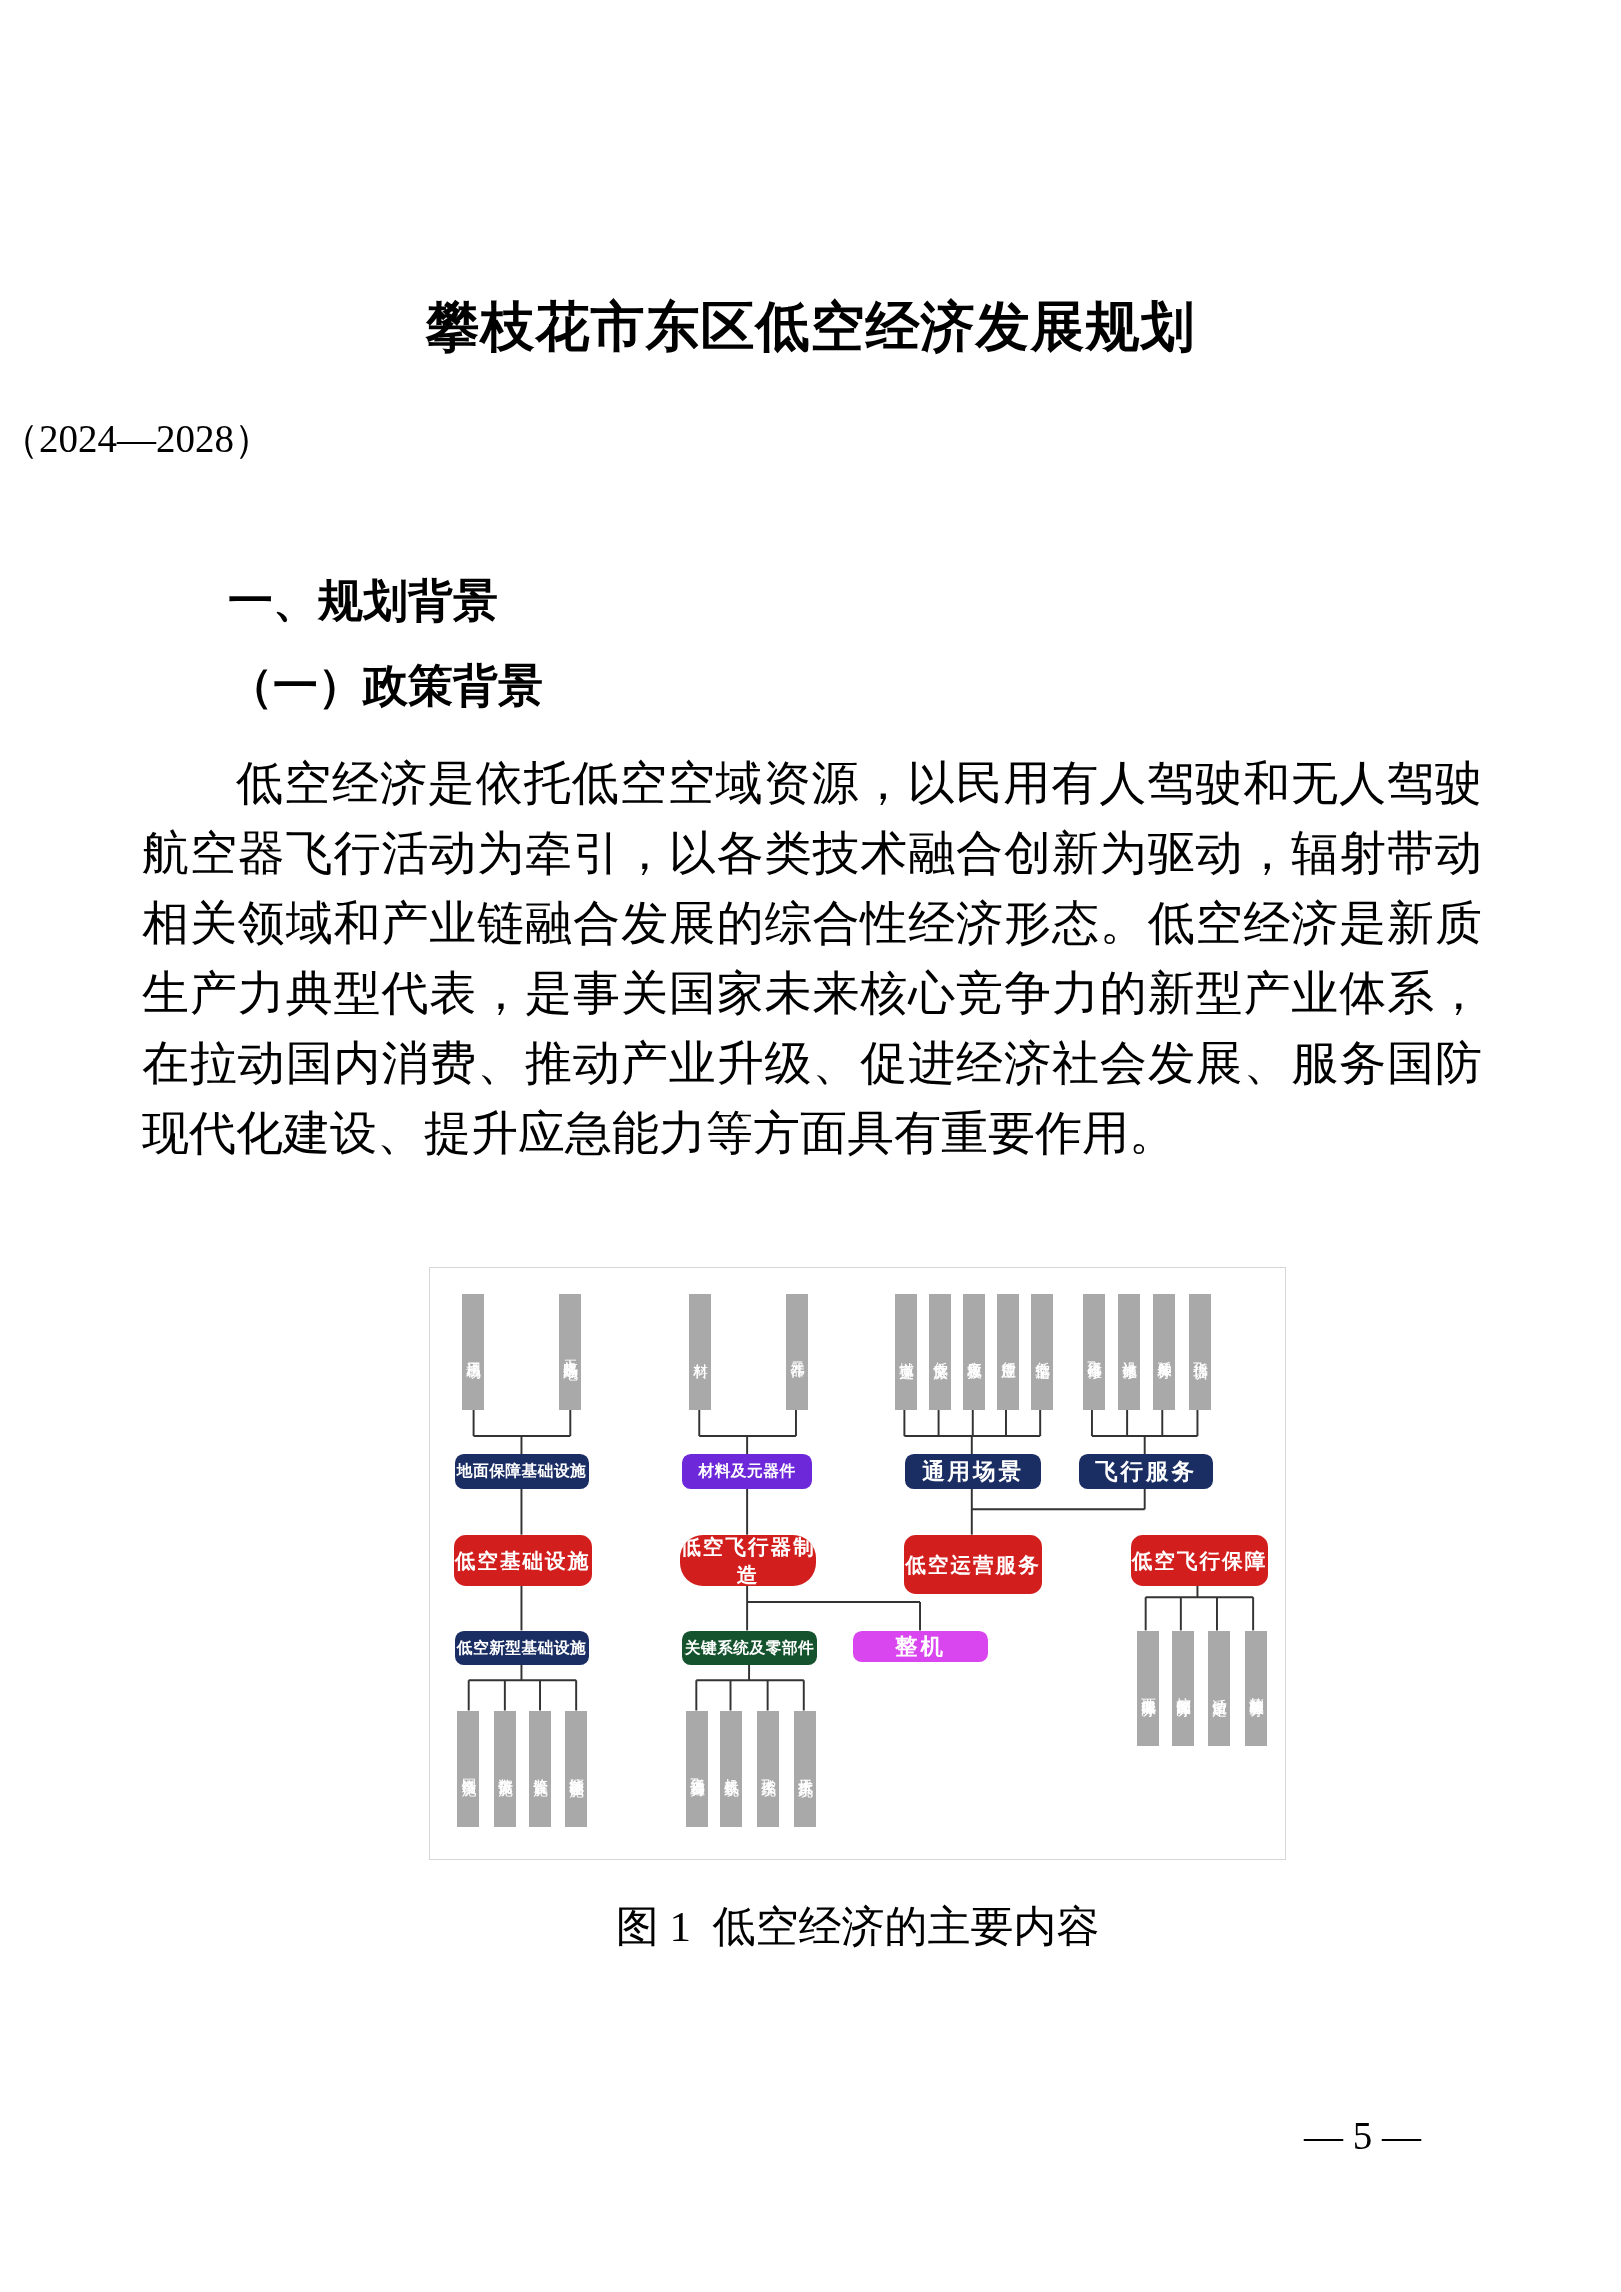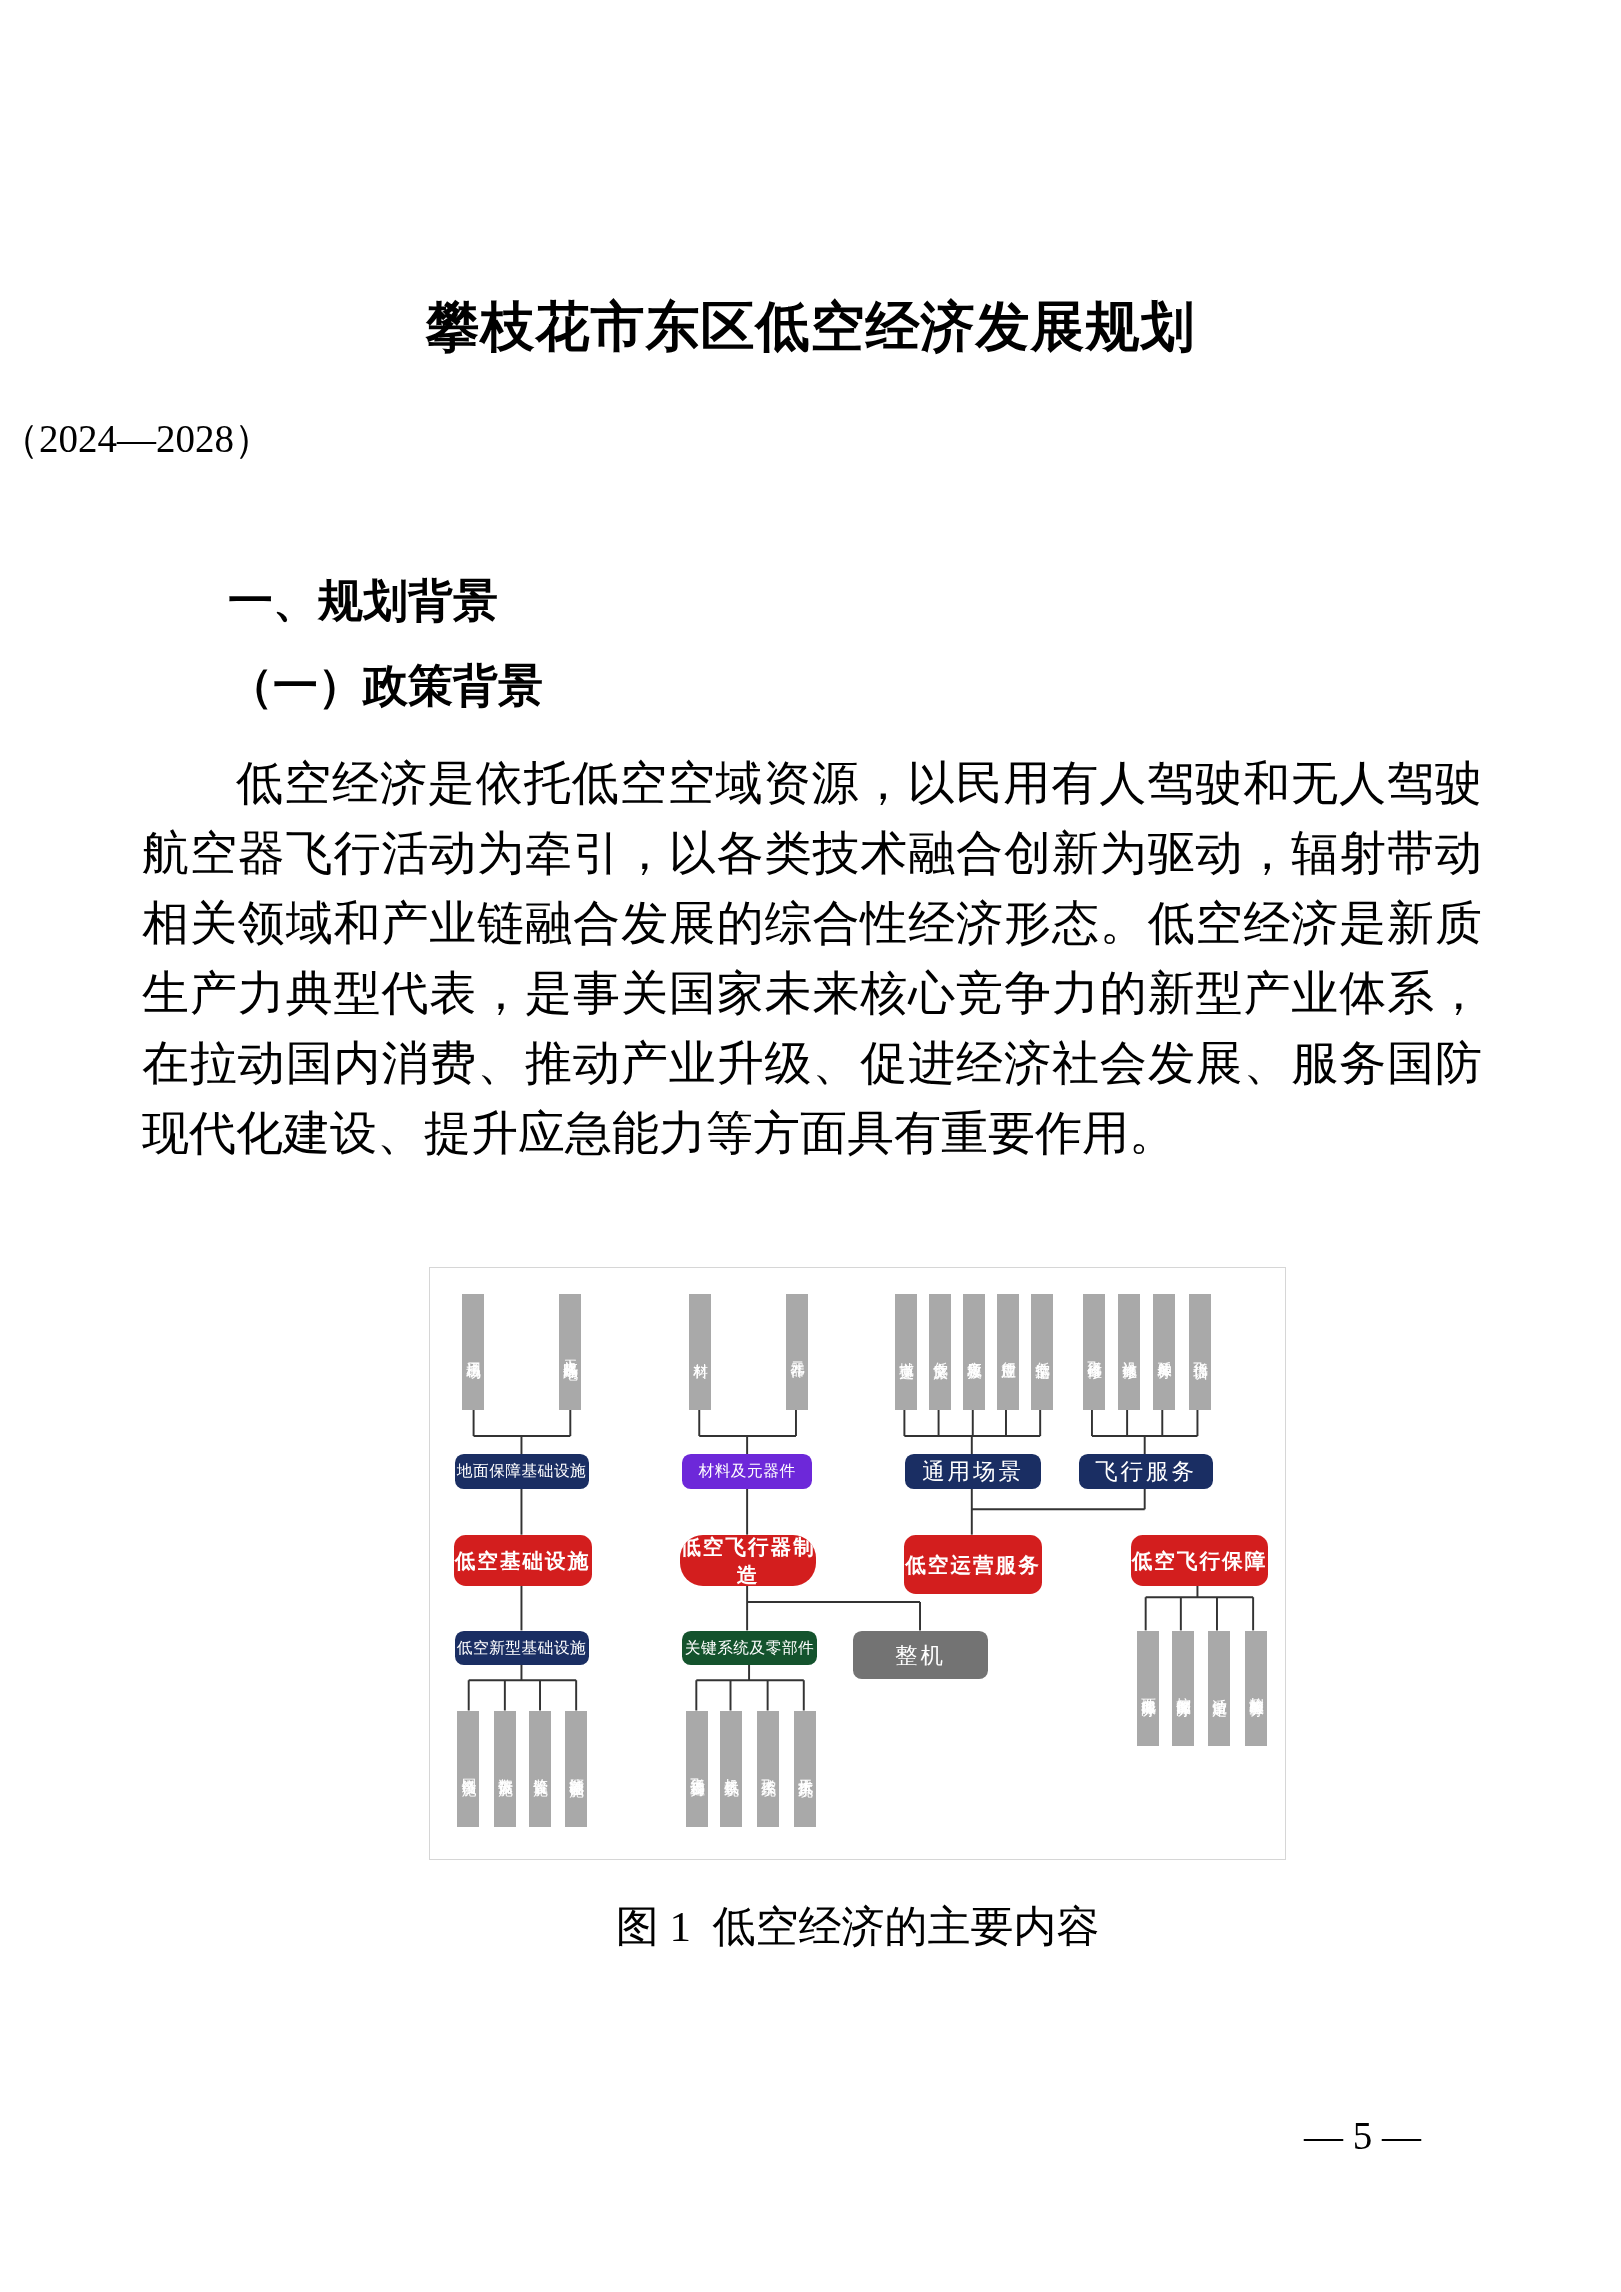--- a/index.html
+++ b/index.html
@@ -36,21 +36,21 @@
   }
   .wires { position:absolute; left:0; top:0; width:100%; height:100%; }
   .node {
     position:absolute; display:flex; align-items:center; justify-content:center;
     color:#ffffff; text-align:center; overflow:hidden;
   }
   .node.gray {
     display:block; writing-mode:vertical-rl; text-orientation:upright;
     text-align:center; line-height:21.6px; font-size:14.7px; letter-spacing:1px;
   }
-  .node.blue { border-radius:8.8px; font-size:15.7px; font-weight:400; letter-spacing:0.5px; }
+  .node.blue { border-radius:8.8px; font-size:15.7px; font-weight:700; letter-spacing:0.5px; }
   .node.red  { border-radius:11.8px; font-size:20.6px; font-weight:700; letter-spacing:2px; }
   .node.blue.big { font-size:22.5px; letter-spacing:2.9px; }
   .fig-caption {
     position:absolute; top:1898px; left:429px; width:857px;
     text-align:center; font-size:43px; white-space:pre;
   }
   .page-num {
     position:absolute; top:2113px; left:1250px; width:225px;
     text-align:center; font-size:39px;
   }
@@ -133,21 +133,21 @@
         <div class="node blue" style="left: 24.5px; top: 186px; width: 134px; height: 35px; background: rgb(26, 46, 99);">地面保障基础设施</div>
         <div class="node blue" style="left: 252px; top: 186px; width: 130px; height: 35px; background: #6d28d9;">材料及元器件</div>
         <div class="node blue big" style="left: 475px; top: 186px; width: 136px; height: 35px; background: rgb(26, 46, 99);">通用场景</div>
         <div class="node blue big" style="left: 649px; top: 186px; width: 134px; height: 35px; background: rgb(26, 46, 99);">飞行服务</div>
         <div class="node red" style="left: 23.5px; top: 267px; width: 138px; height: 51px; background: rgb(211, 30, 30);">低空基础设施</div>
         <div class="node red" style="left: 250px; top: 267px; width: 136px; height: 51px; background: rgb(211, 30, 30); border-radius: 23px;">低空飞行器制造</div>
         <div class="node red" style="left: 474px; top: 267px; width: 138px; height: 59px; background: rgb(211, 30, 30);">低空运营服务</div>
         <div class="node red" style="left: 701px; top: 267px; width: 137px; height: 51px; background: rgb(211, 30, 30);">低空飞行保障</div>
         <div class="node blue" style="left: 24.5px; top: 363px; width: 134px; height: 34px; background: rgb(26, 46, 99);">低空新型基础设施</div>
         <div class="node blue" style="left: 252px; top: 363px; width: 135px; height: 34px; background: #14532d;">关键系统及零部件</div>
-        <div class="node blue big" style="left: 423px; top: 363px; width: 135px; height: 48px; background: #737373;">整机</div>
+        <div class="node blue big" style="left: 423px; top: 363px; width: 135px; height: 31px; background: #d946ef;">整机</div>
         <div class="node gray" style="left: 27.4px; top: 443px; width: 21.6px; height: 116px; background: rgb(169, 169, 169);">网络设施</div>
         <div class="node gray" style="left: 64px; top: 443px; width: 21.6px; height: 116px; background: rgb(169, 169, 169);">数据设施</div>
         <div class="node gray" style="left: 99px; top: 443px; width: 21.6px; height: 116px; background: rgb(169, 169, 169);">监管设施</div>
         <div class="node gray" style="left: 135px; top: 443px; width: 21.6px; height: 116px; background: rgb(169, 169, 169);">能源基础设施</div>
         <div class="node gray" style="left: 256px; top: 443px; width: 21.6px; height: 116px; background: rgb(169, 169, 169);">飞行器动力工程</div>
         <div class="node gray" style="left: 290px; top: 443px; width: 21.6px; height: 116px; background: rgb(169, 169, 169);">机载系统</div>
         <div class="node gray" style="left: 327px; top: 443px; width: 21.6px; height: 116px; background: rgb(169, 169, 169);">飞控系统</div>
         <div class="node gray" style="left: 364px; top: 443px; width: 21.6px; height: 116px; background: rgb(169, 169, 169);">抗干扰系统</div>
         <div class="node gray" style="left: 707px; top: 363px; width: 21.6px; height: 115px; background: rgb(169, 169, 169);">地面保障服务</div>
         <div class="node gray" style="left: 742px; top: 363px; width: 21.6px; height: 115px; background: rgb(169, 169, 169);">控制保障服务</div>

